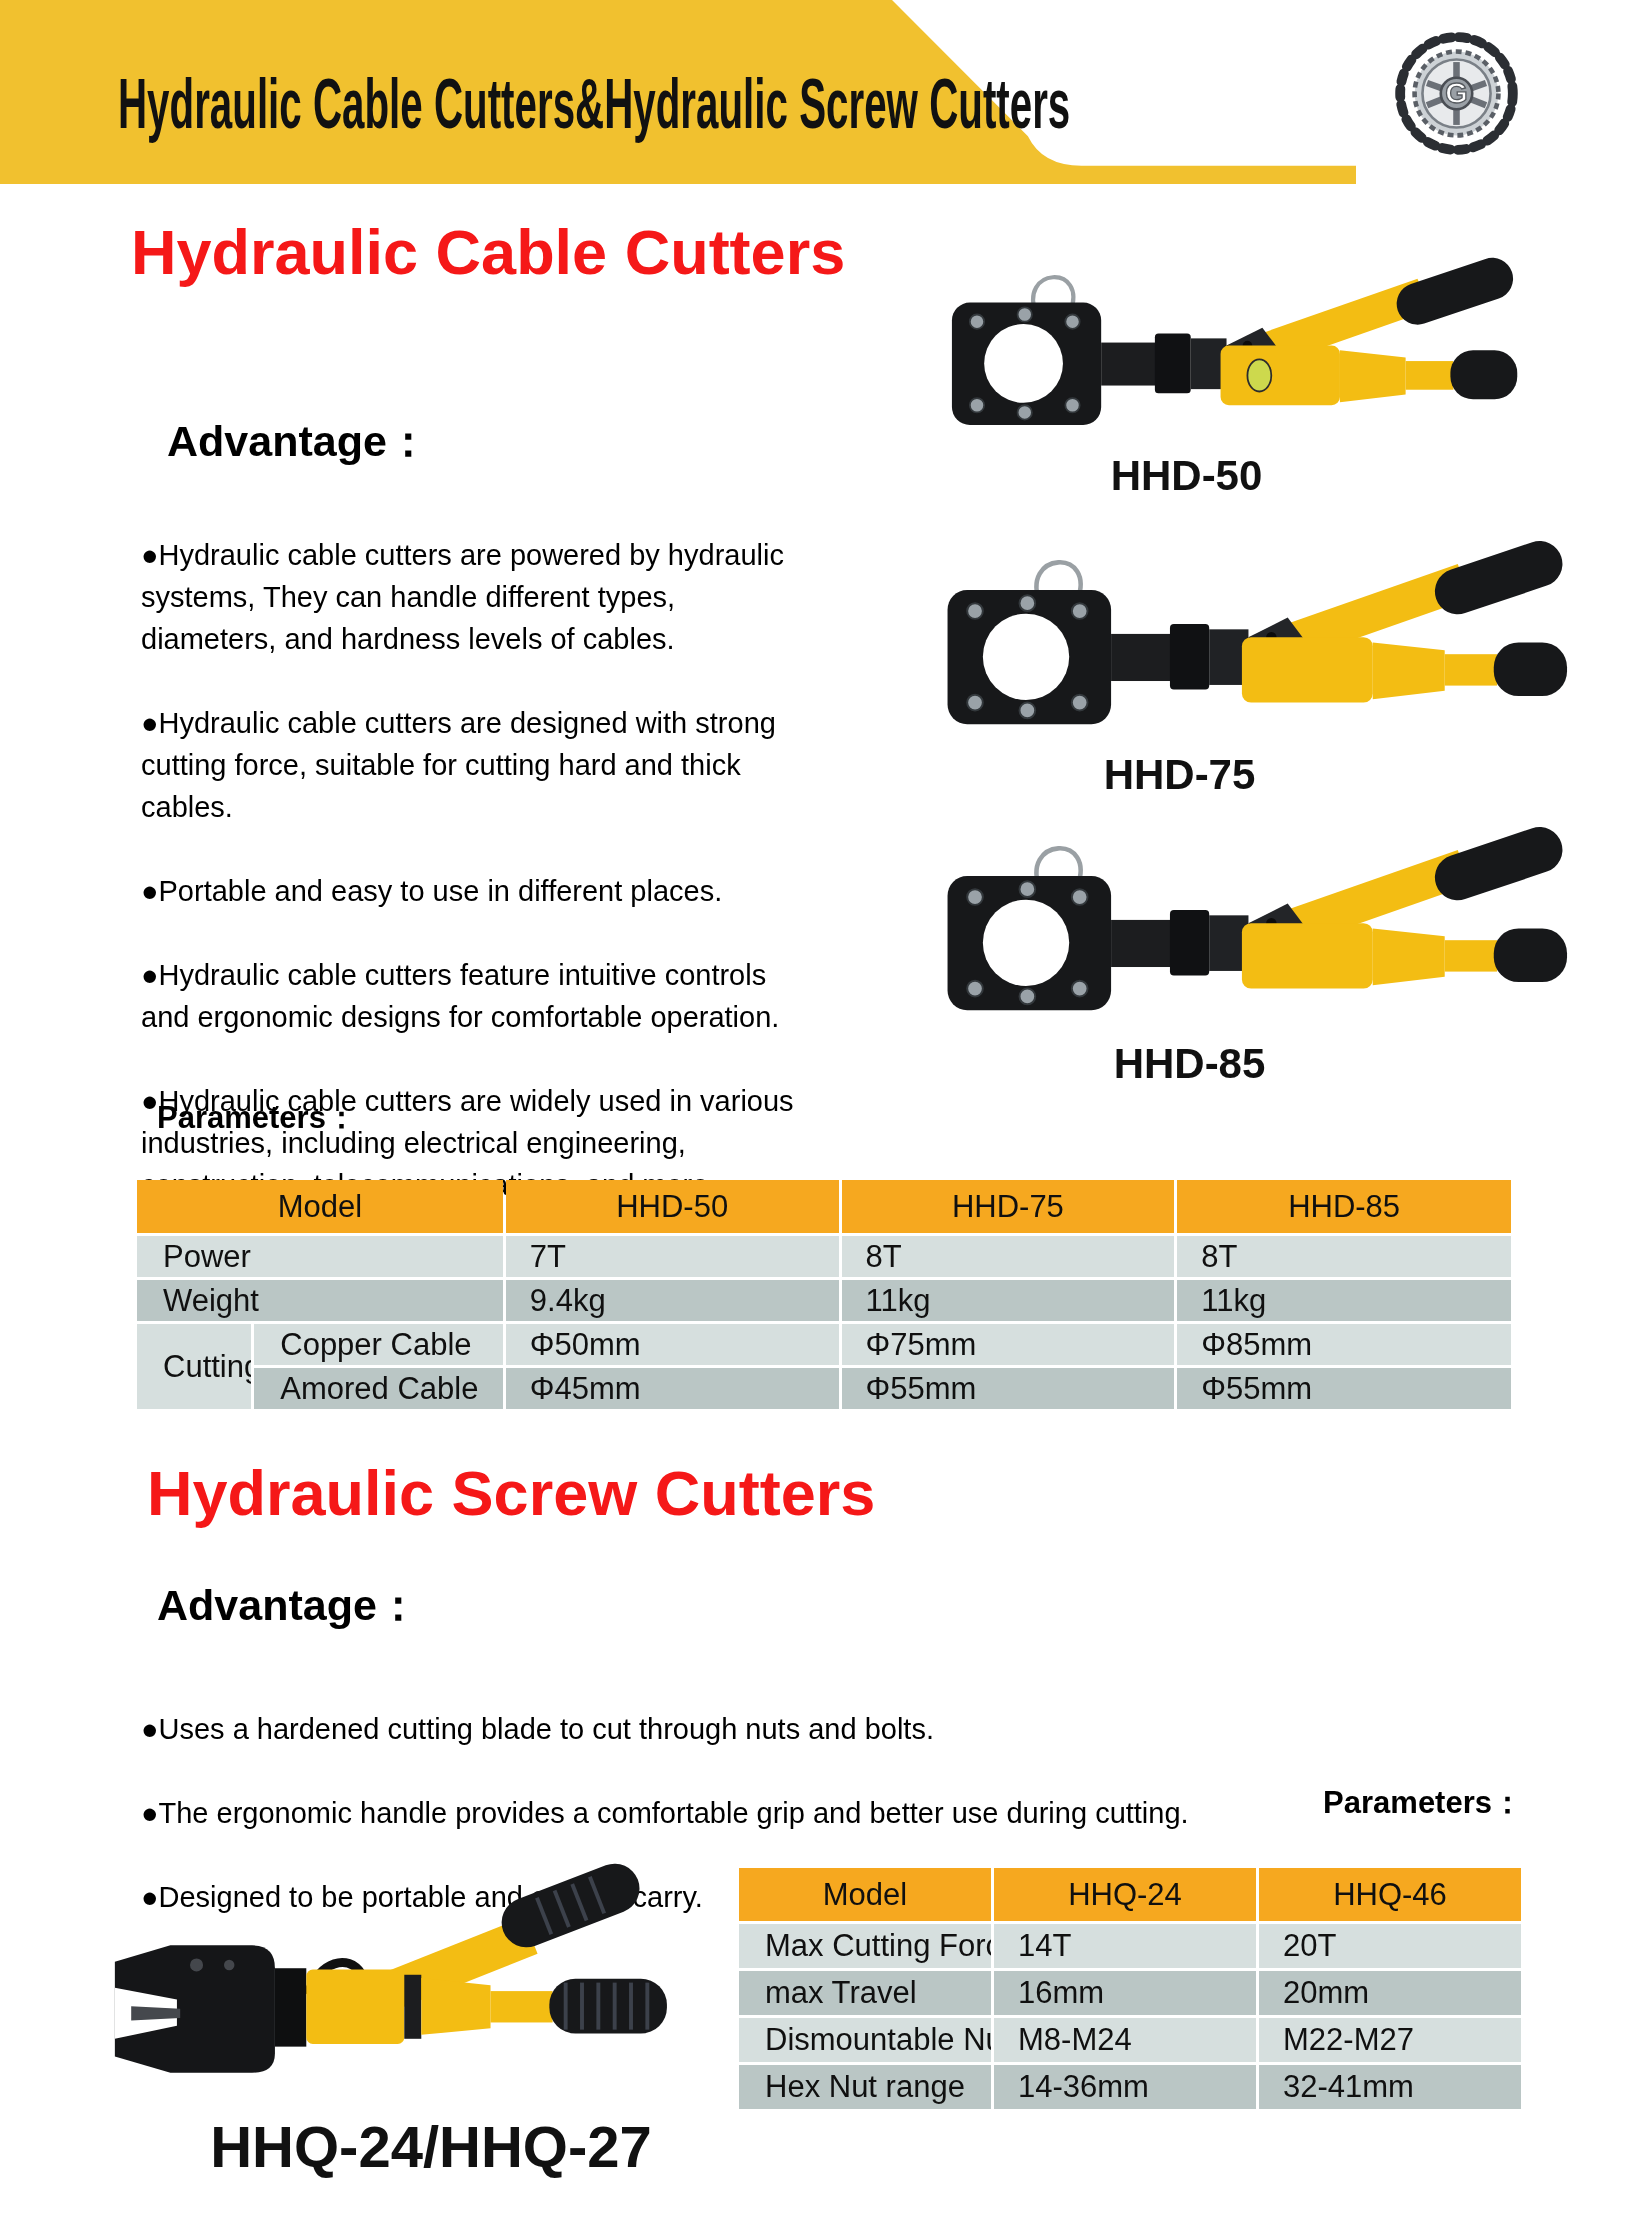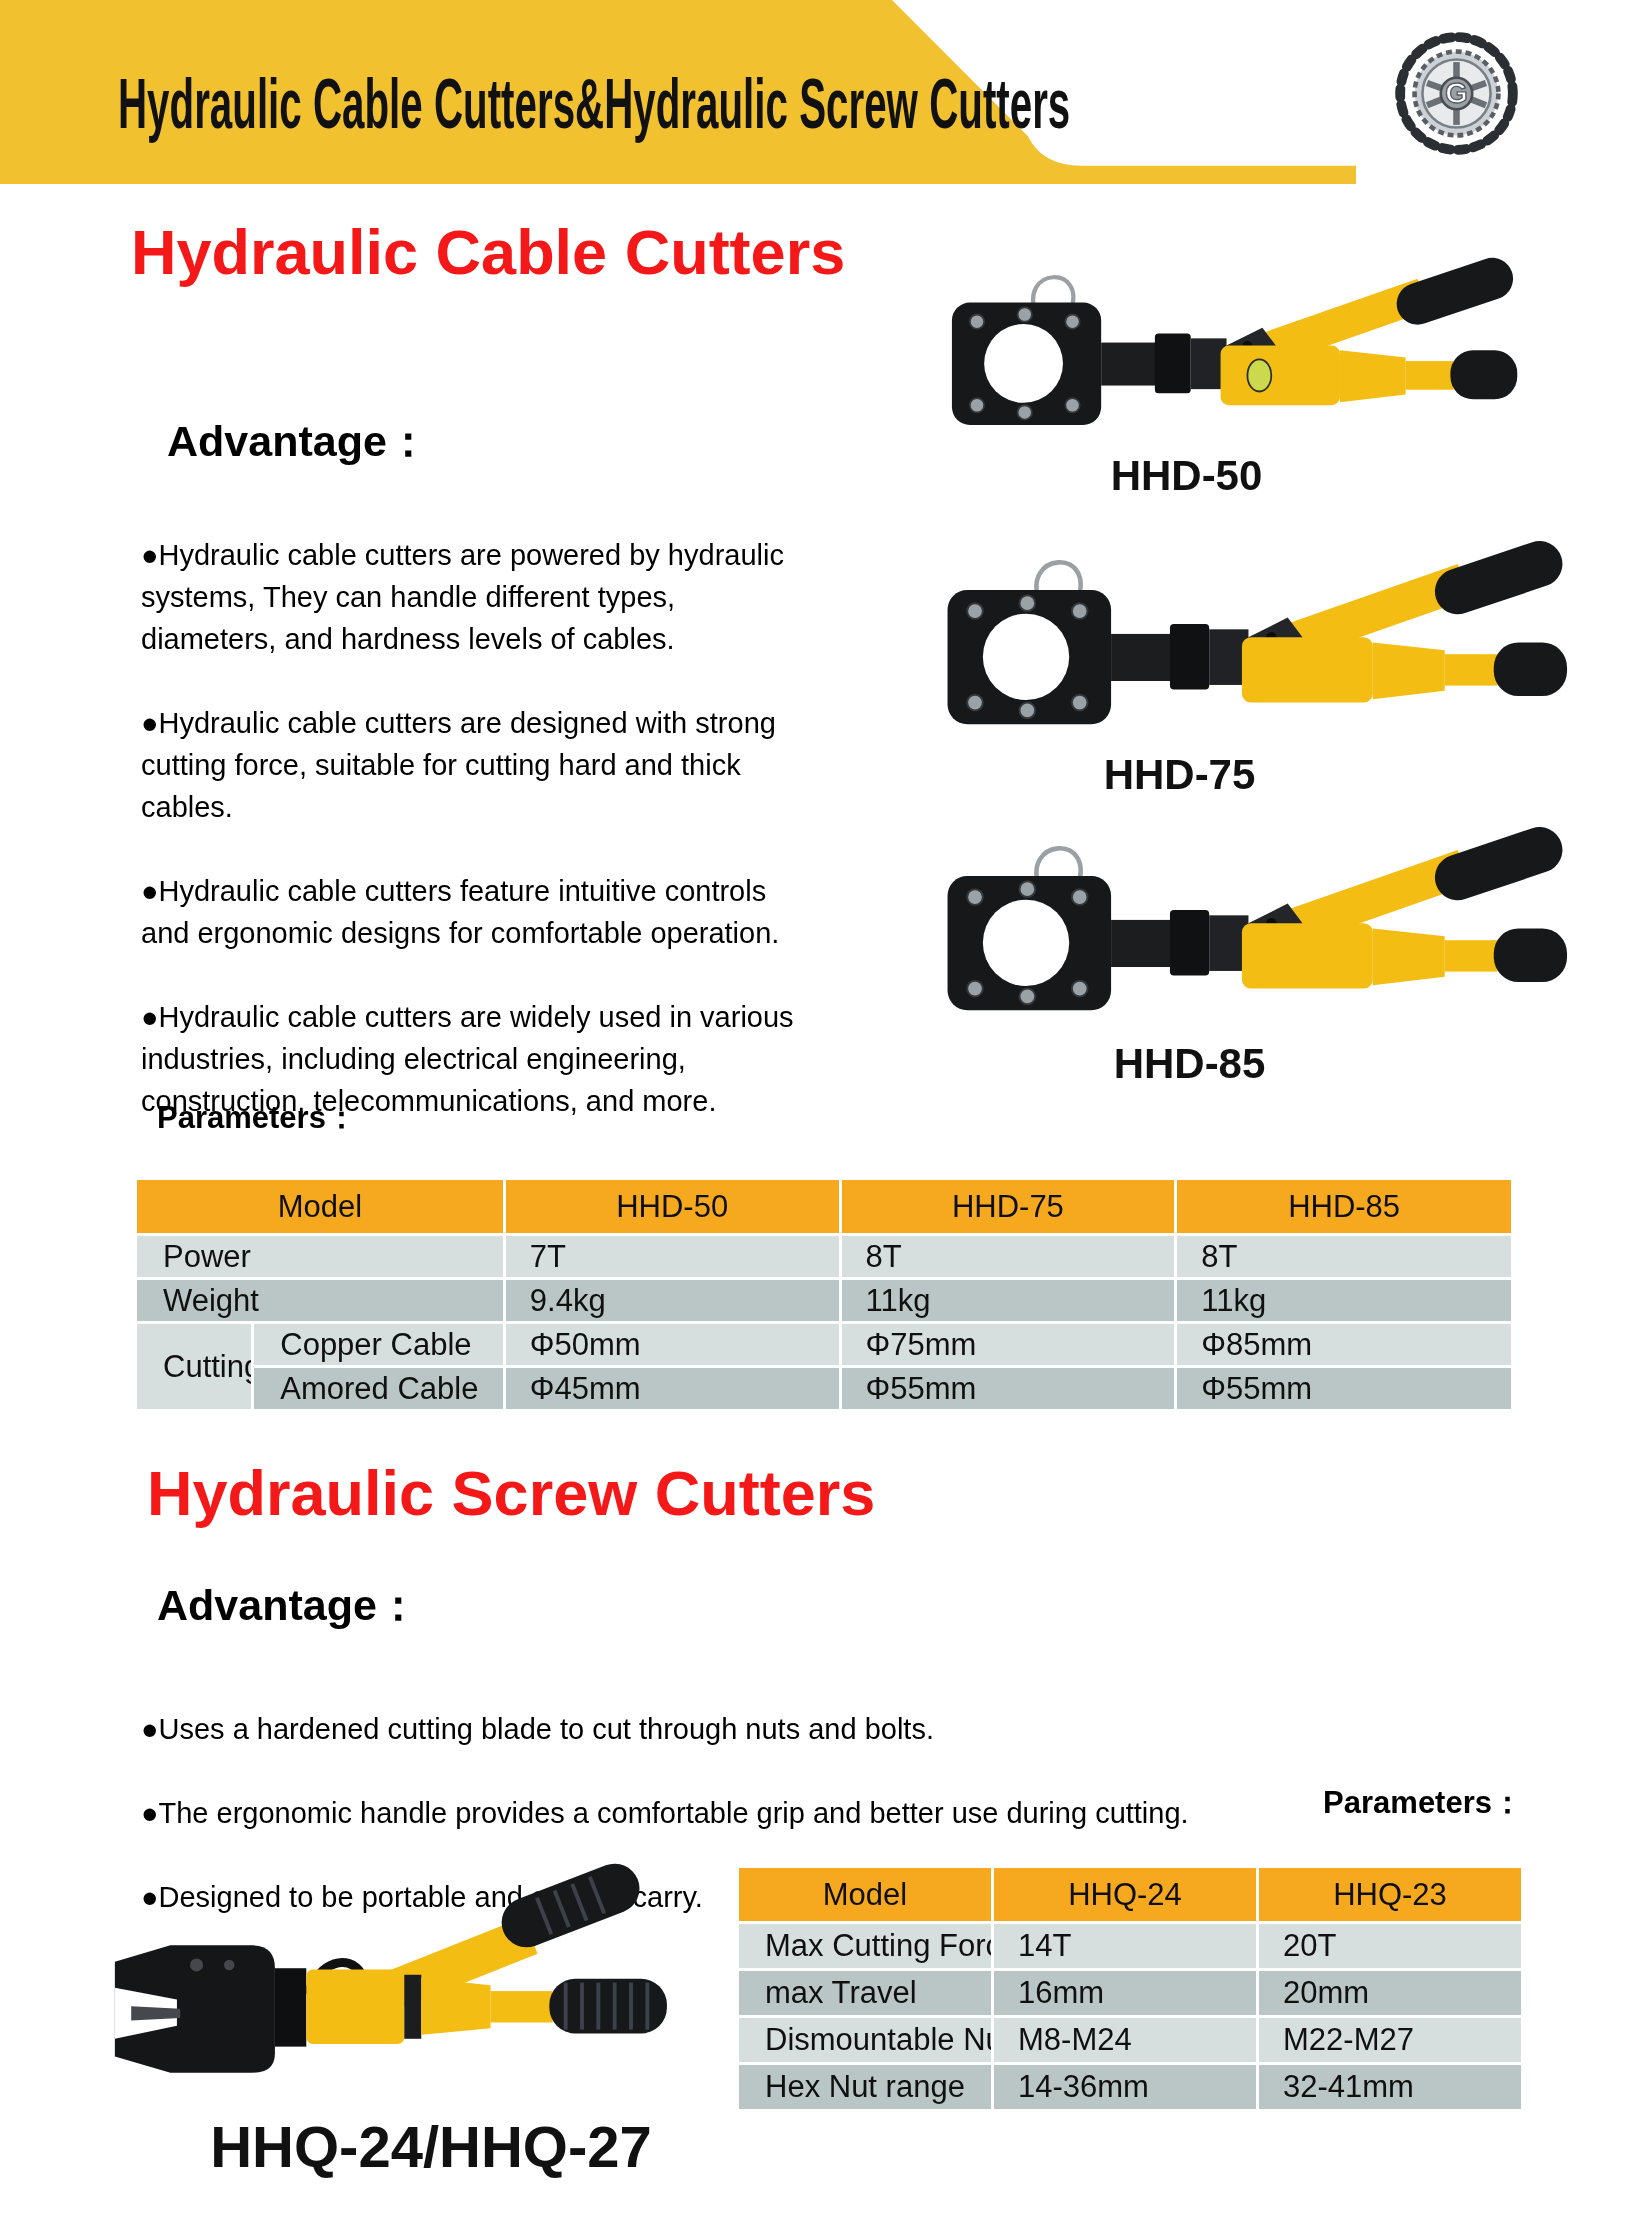--- a/index.html
+++ b/index.html
@@ -76,20 +76,21 @@
 
   <div class="sub-head" style="left:167px;top:413px;">Advantage：</div>
 
   <div class="bullets" style="left:141px;top:492px;width:785px;">
     <p>●Hydraulic cable cutters are powered by hydraulic
 systems, They can handle different types,
 diameters, and hardness levels of cables.</p>
     <p>●Hydraulic cable cutters are designed with strong
 cutting force, suitable for cutting hard and thick
 cables.</p>
+    <p>●Portable and easy to use in different places.</p>
     <p>●Hydraulic cable cutters feature intuitive controls
 and ergonomic designs for comfortable operation.</p>
     <p>●Hydraulic cable cutters are widely used in various
 industries, including electrical engineering,
 construction, telecommunications, and more.</p>
   </div>
 
   <svg class="figure" style="left:945px;top:256px;" width="575" height="197" viewBox="0 0 960 330">
     <path d="M152,100 C118,18 240,12 208,95" stroke="#9aa0a4" stroke-width="7" fill="none"></path>
     <polygon points="470,150 790,38 809,91 489,203" fill="#f3bd13"></polygon>
@@ -264,21 +265,21 @@
   <table class="params" id="table2">
     <colgroup>
         <col style="width:252px">
         <col style="width:262px">
         <col style="width:262px">
       </colgroup>
     <tbody>
         <tr>
       <th>Model</th>
       <th>HHQ-24</th>
-      <th>HHQ-23</th>
+      <th>HHQ-46</th>
     </tr>
     <tr class="row-light">
       <td class="lbl">Max Cutting Force</td>
       <td>14T</td>
       <td>20T</td>
     </tr>
     <tr class="row-dark">
       <td class="lbl">max Travel</td>
       <td>16mm</td>
       <td>20mm</td>

